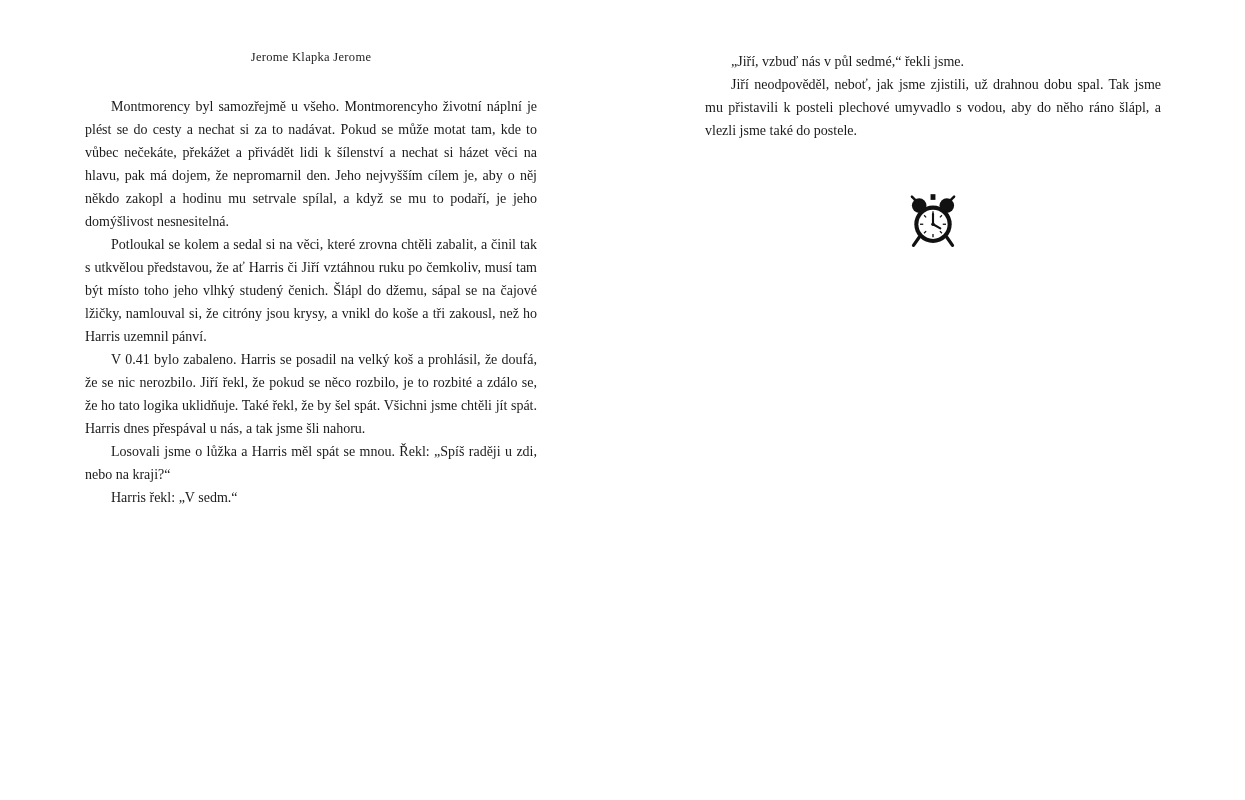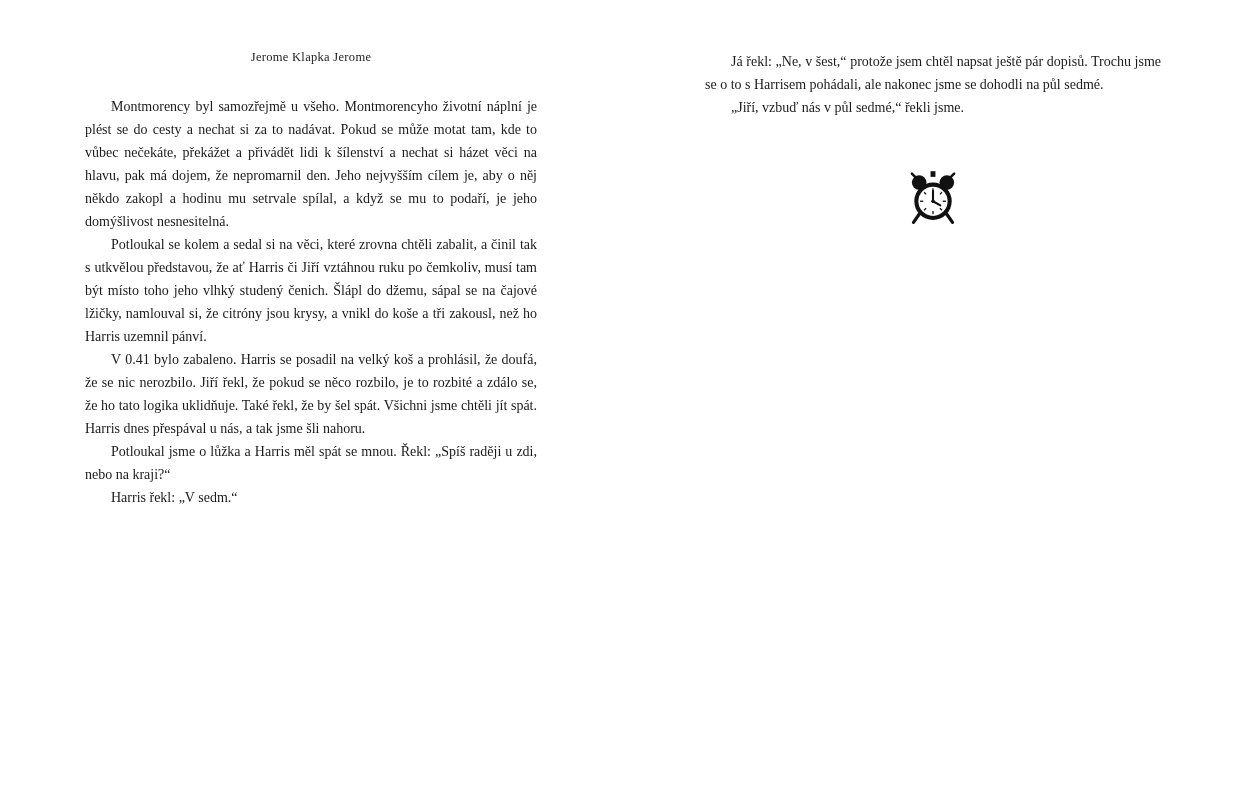--- a/index.html
+++ b/index.html
@@ -66,39 +66,39 @@
 <body>
 
 <div class="spread">
 
   <section class="page left">
     <div class="running-header">Jerome Klapka Jerome</div>
     <div class="body-text" lang="cs">
       <p>Montmorency byl samozřejmě u všeho. Montmorencyho životní náplní je plést se do cesty a nechat si za to nadávat. Pokud se může motat tam, kde to vůbec nečekáte, překážet a přivádět lidi k šílenství a nechat si házet věci na hlavu, pak má dojem, že nepromarnil den. Jeho nejvyšším cílem je, aby o něj někdo zakopl a hodinu mu setrvale spílal, a když se mu to podaří, je jeho domýšlivost nesnesitelná.</p>
       <p>Potloukal se kolem a sedal si na věci, které zrovna chtěli zabalit, a činil tak s utkvělou představou, že ať Harris či Jiří vztáhnou ruku po čemkoliv, musí tam být místo toho jeho vlhký studený čenich. Šlápl do džemu, sápal se na čajové lžičky, namlouval si, že citróny jsou krysy, a vnikl do koše a tři zakousl, než ho Harris uzemnil pánví.</p>
       <p>V 0.41 bylo zabaleno. Harris se posadil na velký koš a prohlásil, že doufá, že se nic nerozbilo. Jiří řekl, že pokud se něco rozbilo, je to rozbité a zdálo se, že ho tato logika uklidňuje. Také řekl, že by šel spát. Všichni jsme chtěli jít spát. Harris dnes přespával u nás, a tak jsme šli nahoru.</p>
-      <p>Potloukal jsme o lůžka a Harris měl spát se mnou. Řekl: „Spíš raději u zdi, nebo na kraji?“</p>
+      <p>Losovali jsme o lůžka a Harris měl spát se mnou. Řekl: „Spíš raději u zdi, nebo na kraji?“</p>
       <p>Harris řekl: „V sedm.“</p>
     </div>
   </section>
 
   <div class="footer">
     <span class="ornament">
       <svg viewBox="0 0 22 14" width="20" height="13" aria-hidden="true">
         <path d="M2 9 C7 12 15 12 20 9 L17 13 L5 13 Z" fill="#111"></path>
         <path d="M10 1 L10 9" stroke="#111" stroke-width="1.4" fill="none"></path>
         <path d="M10 1 C14 2 15.5 4 16.5 6.5 C13 5.4 11.2 5.6 10 6.6 Z" fill="#111"></path>
       </svg>
     </span><span class="page-number">46</span>
   </div>
 
   <section class="page right">
     <div class="body-text" lang="cs">
-      <p>Já řekl: „Ne, v šest,“ protože jsem chtěl napsat ještě pár dopisů. Trochu jsme se o to s Harrisem pohádali, ale nakonec jsme se dohodli na půl sedmé.</p>
       <p>„Jiří, vzbuď nás v půl sedmé,“ řekli jsme.</p>
+      <p>Jiří neodpověděl, neboť, jak jsme zjistili, už drahnou dobu spal. Tak jsme mu přistavili k posteli plechové umyvadlo s vodou, aby do něho ráno šlápl, a vlezli jsme také do postele.</p>
     </div>
 
     <div class="illustration">
       <svg viewBox="0 0 64 66" width="52" height="54" aria-hidden="true">
 
         <rect x="29" y="0" width="6" height="7" fill="#111"></rect>
 
         <circle cx="15" cy="14" r="9" fill="#111"></circle>
         <circle cx="49" cy="14" r="9" fill="#111"></circle>
         <line x1="10" y1="7" x2="6" y2="3" stroke="#111" stroke-width="3" stroke-linecap="round"></line>

